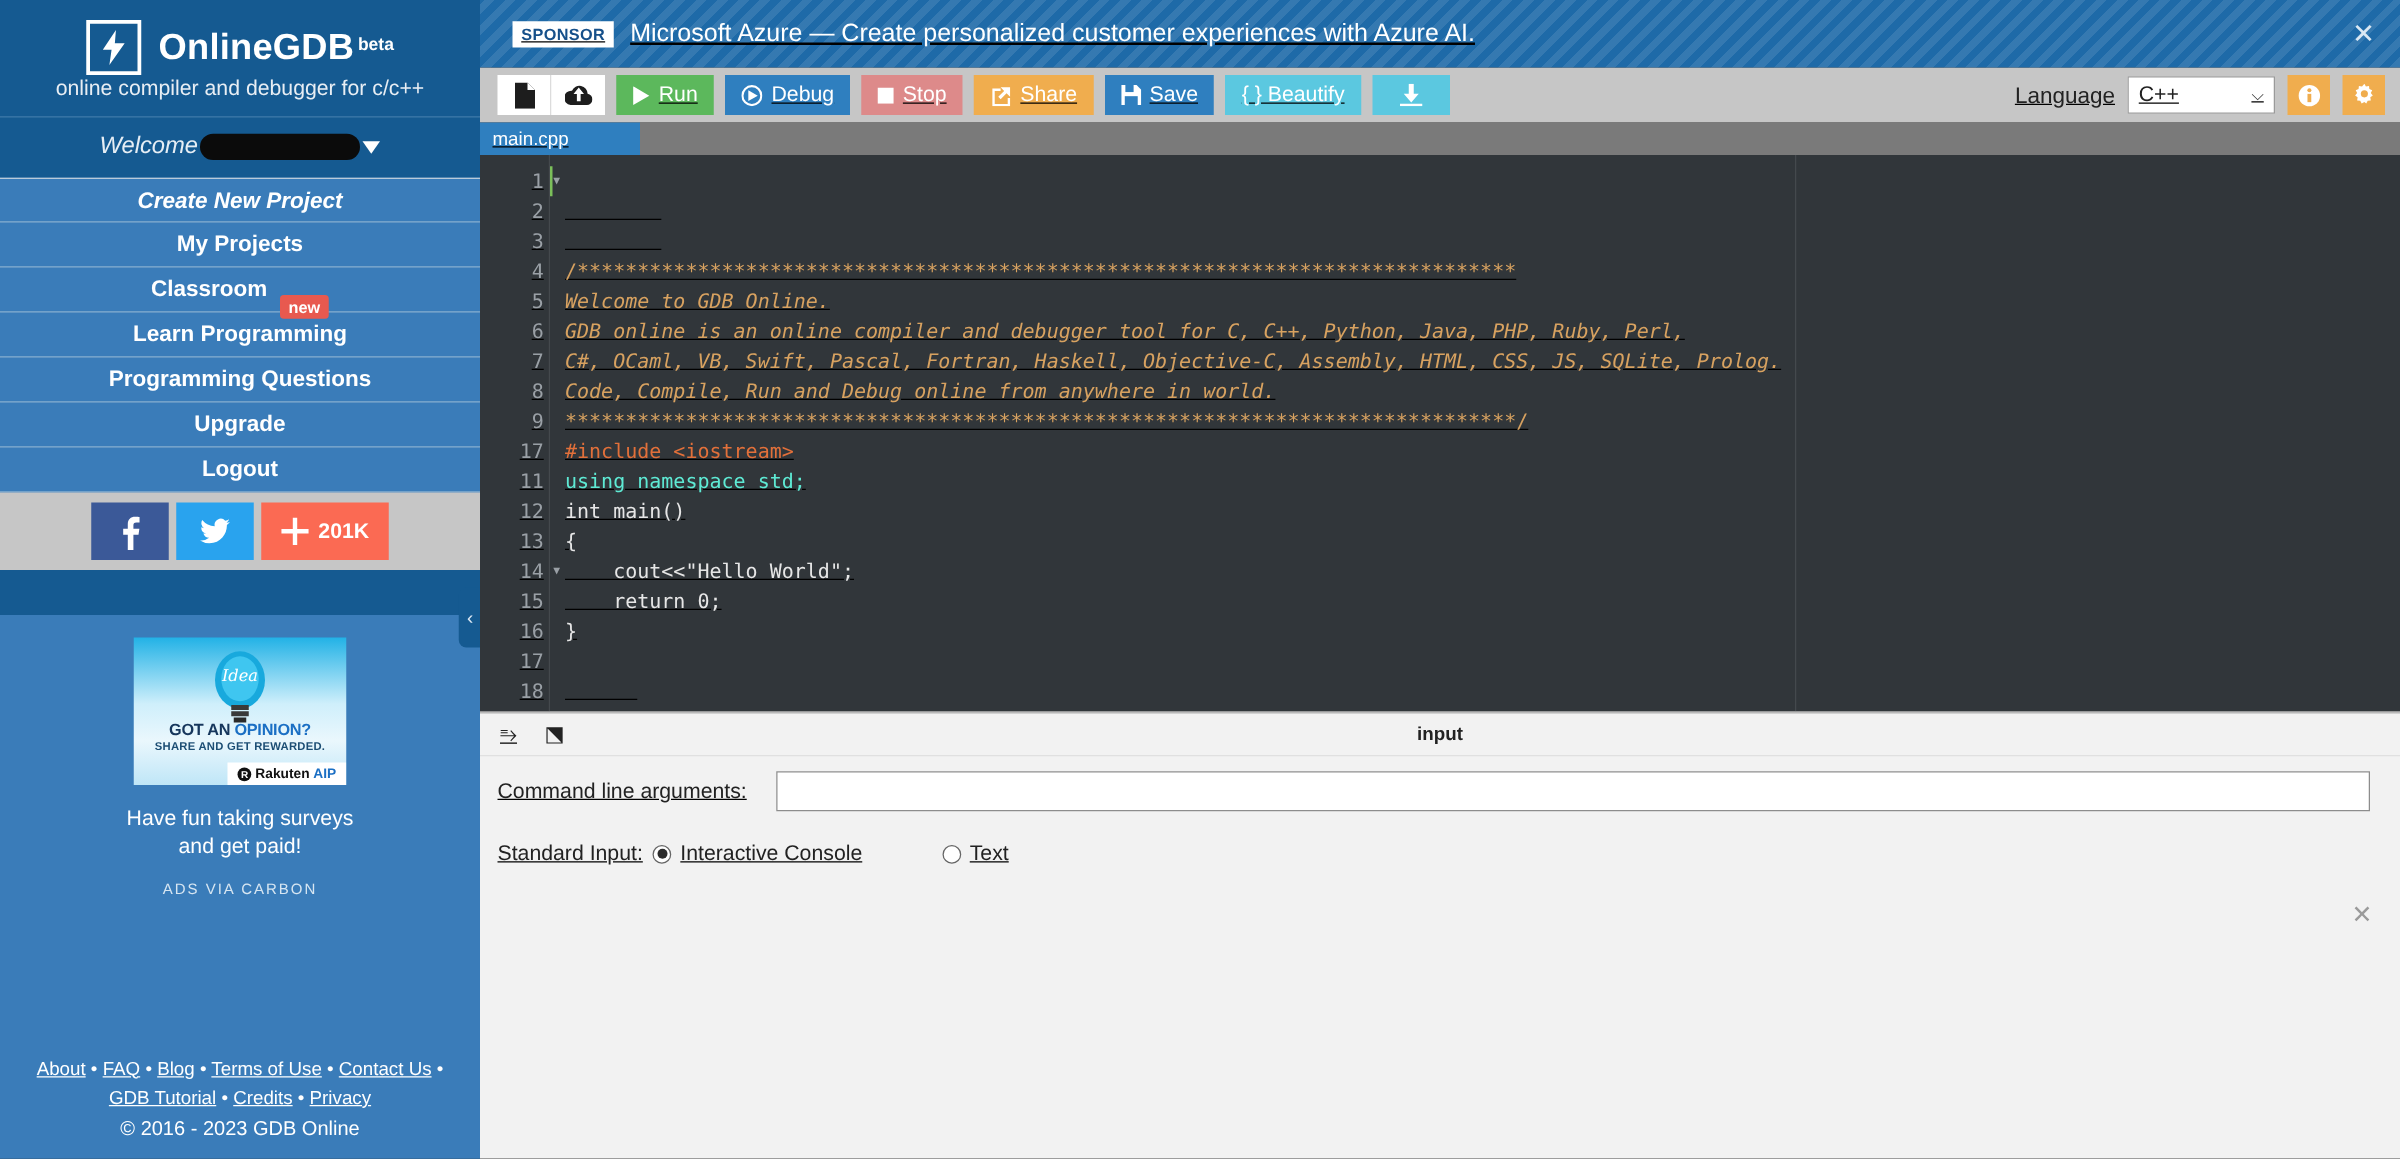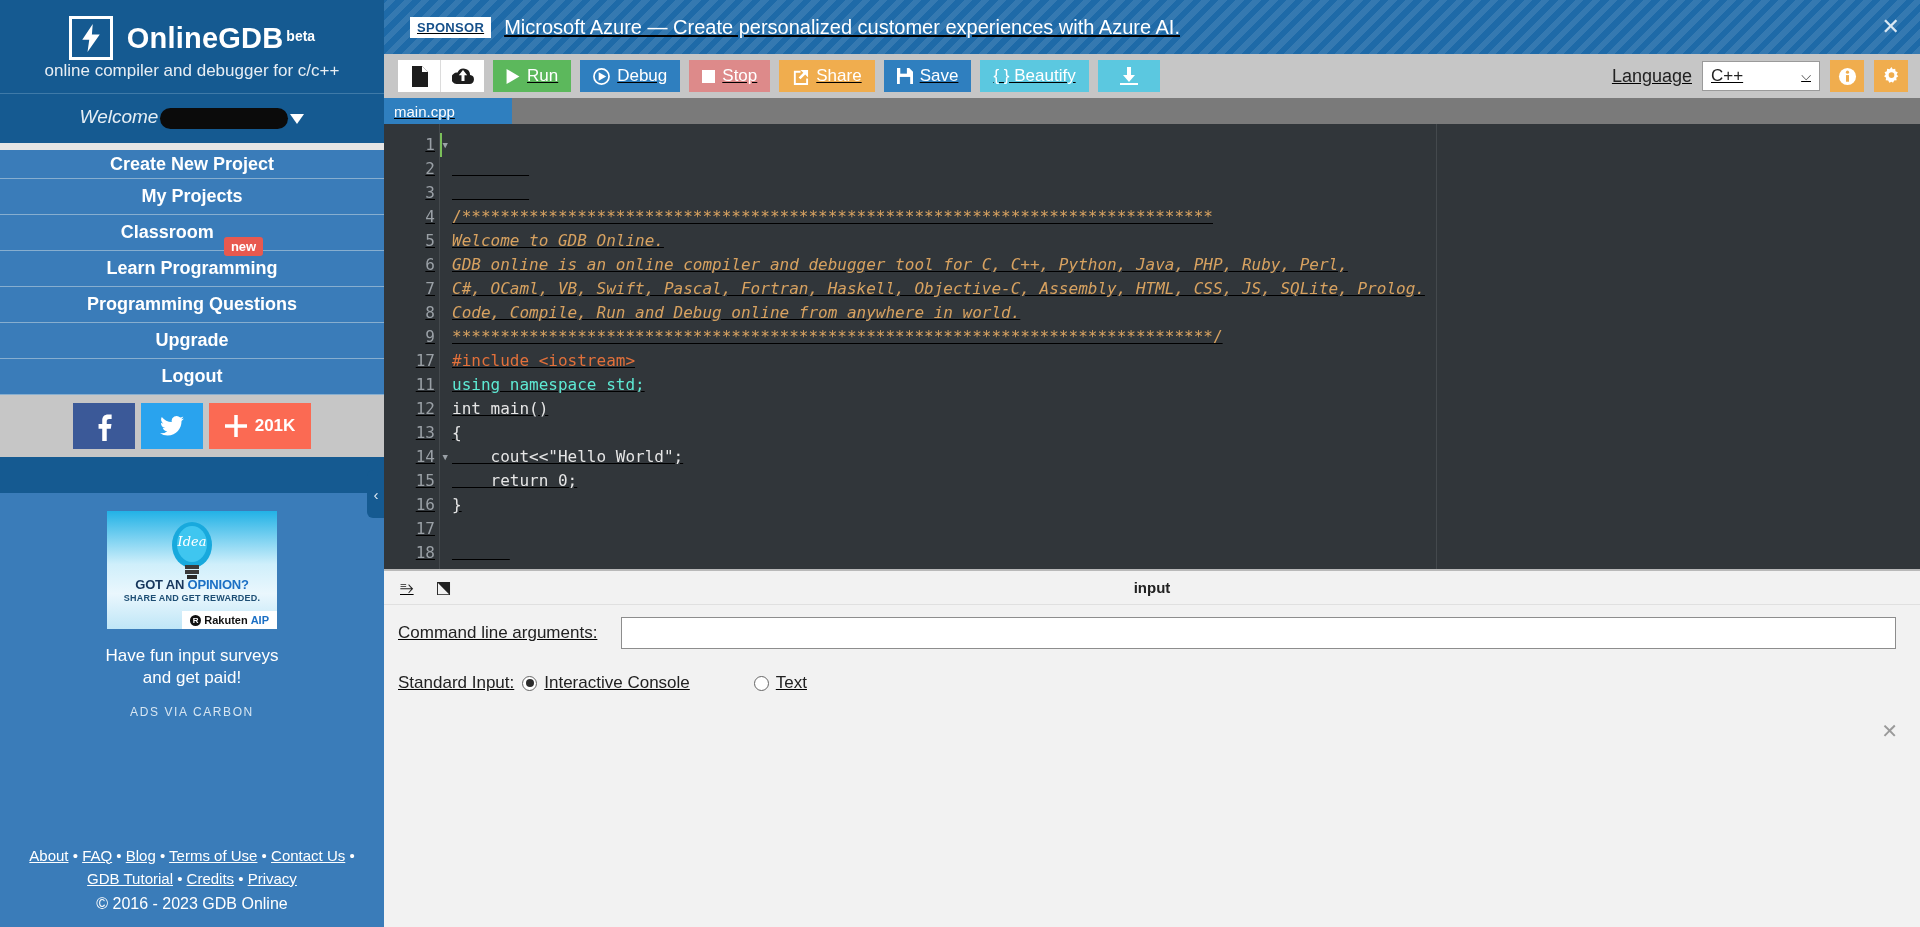--- a/index.html
+++ b/index.html
@@ -41,21 +41,21 @@
     border-left: 7px solid transparent; border-right: 7px solid transparent;
     border-top: 10px solid #fff; vertical-align: middle;
   }
 
   .navlist { background: #3a7cb9; }
   .navitem {
     height: 36px; display: flex; align-items: center; justify-content: center;
     color: #ffffff; font-size: 18px; font-weight: bold; cursor: pointer;
     border-bottom: 1px solid #87aecf;
   }
-  .navitem:first-child { border-top: 7px solid #e5e5e5; }
+  .navitem:first-child { border-top: 1px solid #e5e5e5; font-style: italic; }
   .badge-new {
     background: #e8594f; color: #fff; font-size: 13px; font-weight: bold;
     padding: 2px 7px; border-radius: 3px; margin-left: 10px; margin-top: 28px;
   }
 
   .social-row { background: #c6c6c6; height: 62px; display: flex; align-items: center; justify-content: center; gap: 6px; }
   .sbtn { height: 46px; display: flex; align-items: center; justify-content: center; cursor: pointer; }
   .sbtn.fb { width: 62px; background: #3b5998; }
   .sbtn.tw { width: 62px; background: #29a3ee; }
   .sbtn.plus { width: 102px; background: #fb6a53; gap: 8px; color: #fff; font-weight: bold; font-size: 17px; }
@@ -292,21 +292,21 @@
         </svg>
         <div class="ad-head"><span>GOT AN </span><span class="hl">OPINION?</span></div>
         <div class="ad-sub">SHARE AND GET REWARDED.</div>
         <div class="ad-brand">
           <span class="r">R</span>
             <span>Rakuten</span>
             <span class="aip">AIP</span>
         </div>
       </div>
       <div class="ad-cap">
-        <div>Have fun input surveys</div>
+        <div>Have fun taking surveys</div>
         <div>and get paid!</div>
       </div>
       <div class="ad-via">ADS VIA CARBON</div>
     </div>
 
     <div class="footer">
       <div class="flinks">
         <a>About</a><span> • </span><a>FAQ</a><span> • </span><a>Blog</a><span> • </span><a>Terms of Use</a><span> • </span><a>Contact Us</a><span> •</span>
       </div>
       <div class="flinks">

